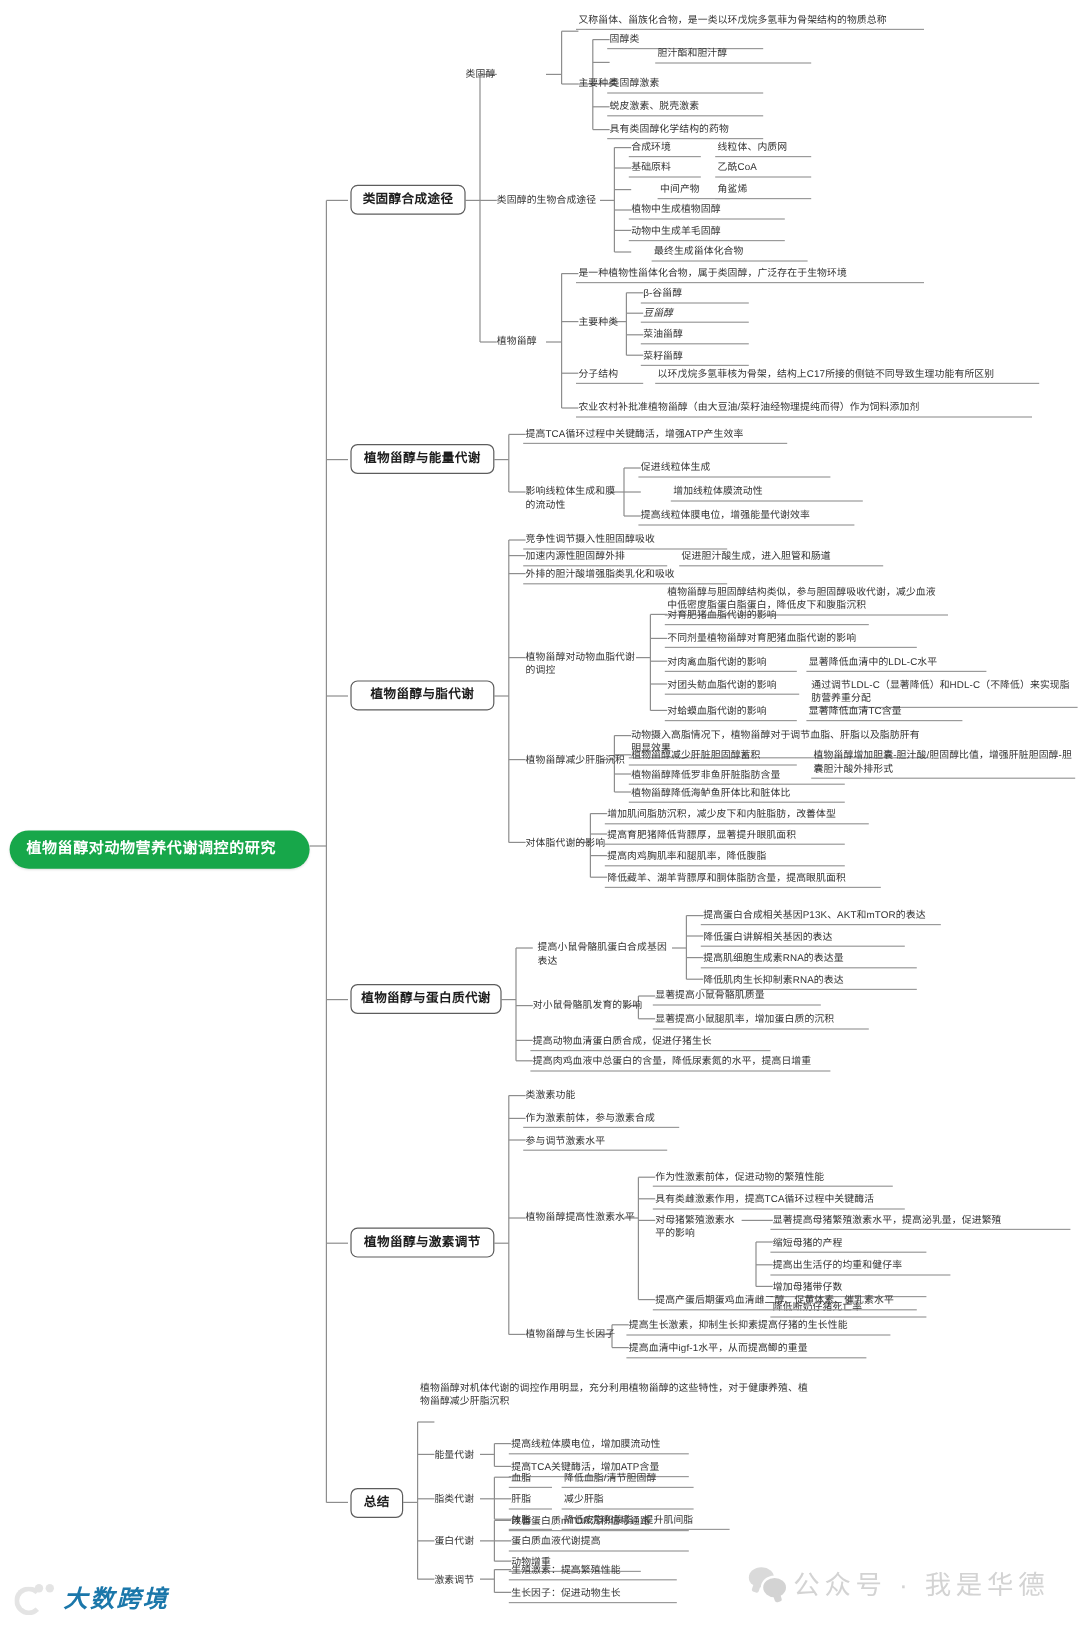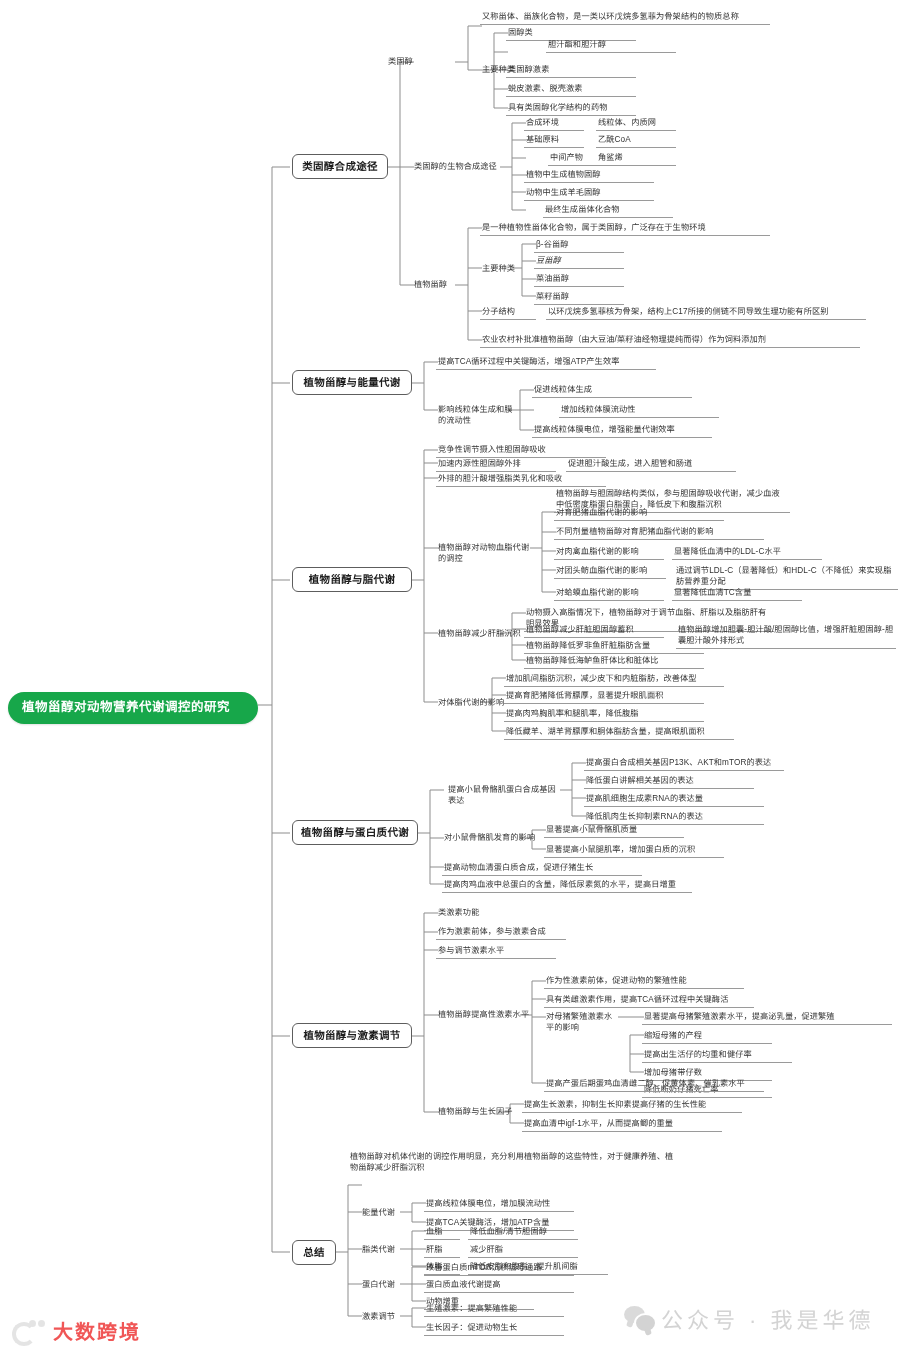--- a/index.html
+++ b/index.html
@@ -45,21 +45,21 @@
     font-size:8.2px;
     color:#333333;
     line-height:1.35;
     padding:1px 2px 2px 2px;
     letter-spacing:.1px;
   }
   .sub.u{border-bottom:1px solid #9a9a9a;}
 
   
   .wm{position:absolute;display:flex;align-items:center;gap:7px;opacity:.9;}
-  .wm-text{color:#ef4444;font-size:20px;font-weight:bold;letter-spacing:2px;}
+  .wm-text{color:#0369a1;font-size:20px;font-weight:bold;letter-spacing:2px;font-style:italic;}
   .wm-text2{color:#cfcfcf;font-size:22px;letter-spacing:4px;}
   .wm-logo{width:34px;height:22px;position:relative;}
   .wm-logo:before{content:"";position:absolute;left:0;top:2px;width:16px;height:16px;border:4px solid #e2e2e2;border-radius:50%;border-right-color:transparent;}
   .wm-logo:after{content:"";position:absolute;left:17px;top:0px;width:7px;height:7px;border-radius:50%;background:#e2e2e2;box-shadow:9px 0 0 #e2e2e2;}
   .wechat{width:30px;height:24px;position:relative;}
   .wechat .b1{position:absolute;left:0;top:0;width:21px;height:17px;background:#d7d7d7;border-radius:50%;}
   .wechat .b1:after{content:"";position:absolute;left:3px;bottom:-4px;width:6px;height:7px;background:#d7d7d7;transform:rotate(18deg);border-radius:2px;}
   .wechat .b2{position:absolute;left:10px;top:7px;width:19px;height:16px;background:#cfcfcf;border-radius:50%;border:2px solid #ffffff;}
   .wechat .b2:after{content:"";position:absolute;right:4px;bottom:-4px;width:6px;height:7px;background:#cfcfcf;transform:rotate(-18deg);border-radius:2px;}
 </style>

